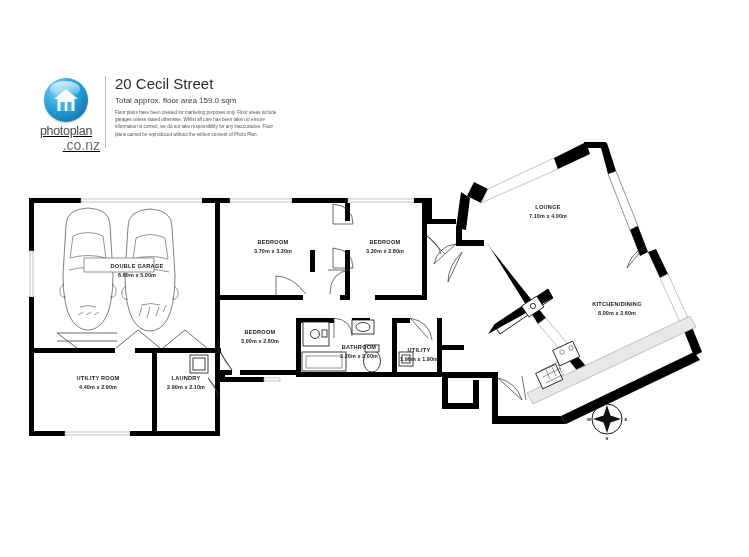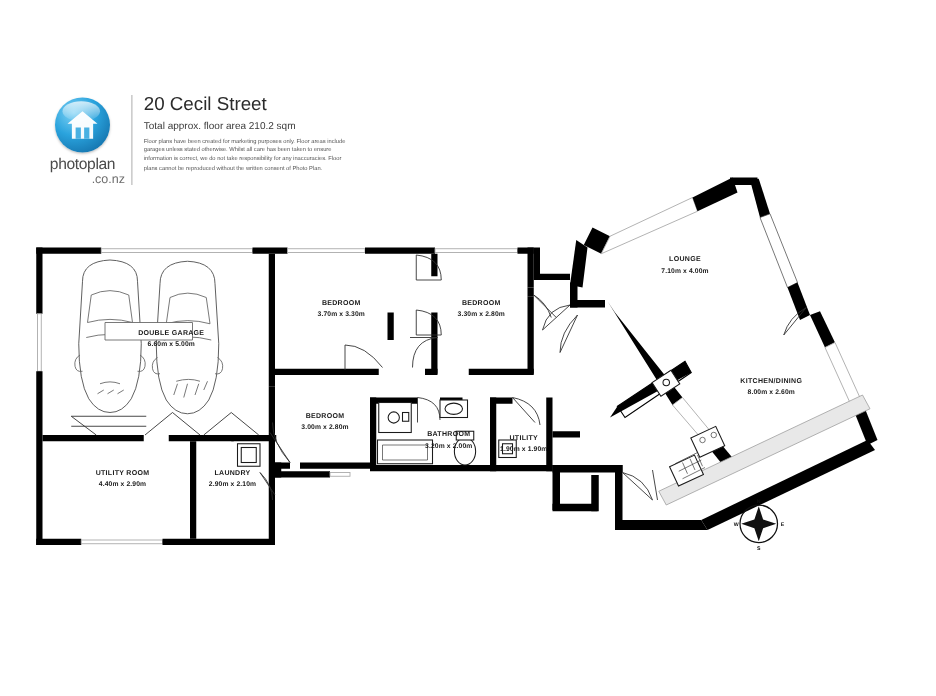--- a/index.html
+++ b/index.html
@@ -30,20 +30,21 @@
     height: 78px;
     display: flex;
     align-items: flex-start;
   }
   #logo-block {
     width: 72px;
     display: flex;
     flex-direction: column;
     align-items: center;
     padding-top: 2px;
+    text-decoration: underline;
   }
   #logo-orb {
     width: 44px;
     height: 44px;
     border-radius: 50%;
     background: radial-gradient(circle at 34% 28%, #7fd2f5 0%, #2aa3dd 42%, #0b5f99 100%);
     position: relative;
     box-shadow: 0 1px 2px rgba(0,0,0,0.25);
   }
   #logo-orb .gloss {
@@ -55,21 +56,21 @@
   }
   #logo-orb svg { position: absolute; left: 0; top: 0; }
   #logo-wordmark {
     margin-top: 3px;
     font-size: 12.5px;
     letter-spacing: -0.3px;
     color: #4a4a4a;
     line-height: 1;
   }
   #logo-domain {
-    font-size: 10px;
+    font-size: 14px;
     color: #6d6d6d;
     align-self: flex-end;
     margin-right: 2px;
     line-height: 1.1;
   }
   #header-divider {
     width: 1px;
     background: #bdbdbd;
     height: 72px;
     margin: 0 9px 0 3px;
@@ -153,21 +154,21 @@
         </svg>
       </div>
       <div id="logo-wordmark">photoplan</div>
       <div id="logo-domain">.co.nz</div>
     </div>
 
     <div id="header-divider"></div>
 
     <div id="header-text">
       <h1 id="plan-title">20 Cecil Street</h1>
-      <div id="plan-area">Total approx. floor area 210.2 sqm</div>
+      <div id="plan-area">Total approx. floor area 159.0 sqm</div>
       <p id="plan-disclaimer">Floor plans have been created for marketing purposes only. Floor areas include garages unless stated otherwise. Whilst all care has been taken to ensure information is correct, we do not take responsibility for any inaccuracies. Floor plans cannot be reproduced without the written consent of Photo Plan.</p>
     </div>
   </div>
 
   <svg id="plan-canvas" viewBox="0 0 749 557">
 
     <g>
 
       <rect class="wall" x="29" y="198" width="52" height="5"></rect>
 

